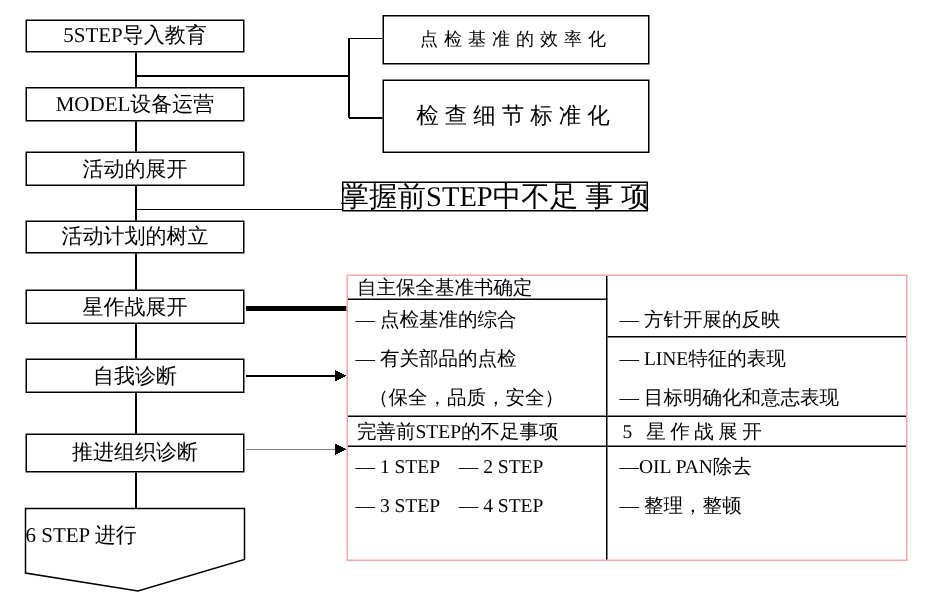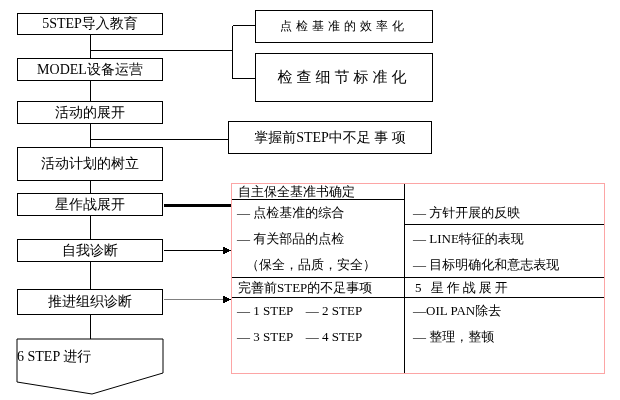--- a/index.html
+++ b/index.html
@@ -23,38 +23,38 @@
     background: #fff;
     display: flex;
     align-items: center;
     justify-content: center;
     font-size: 14px;
     white-space: nowrap;
   }
   .b1 { top: 13px;  height: 22px; }
   .b2 { top: 58px;  height: 23px; }
   .b3 { top: 101px; height: 23px; }
-  .b4 { top: 147px; height: 34px; }
+  .b4 { top: 147px; height: 22px; }
   .b5 { top: 193px; height: 23px; }
   .b6 { top: 239px; height: 23px; }
   .b7 { top: 289px; height: 26px; }
 
   .callout {
     position: absolute;
     box-sizing: border-box;
     border: 1px solid #000;
     background: #fff;
     display: flex;
     align-items: center;
     justify-content: center;
     white-space: nowrap;
   }
   .cA { left: 255px; top: 10px; width: 178px; height: 33px; font-size: 12px; letter-spacing: 4px; }
   .cB { left: 255px; top: 53px; width: 178px; height: 49px; font-size: 15px; letter-spacing: 4px; }
-  .cM { left: 228px; top: 121px; width: 204px; height: 33px; font-size: 14px; }
+  .cM { left: 228px; top: 121px; width: 204px; height: 20px; font-size: 19px; }
 
   #pentagon-wrap { position: absolute; left: 16px; top: 338px; width: 148px; height: 58px; }
   #final-label {
     position: absolute;
     left: 17px;
     top: 348px;
     width: 146px;
     text-align: left;
     font-size: 14px;
     white-space: nowrap;

